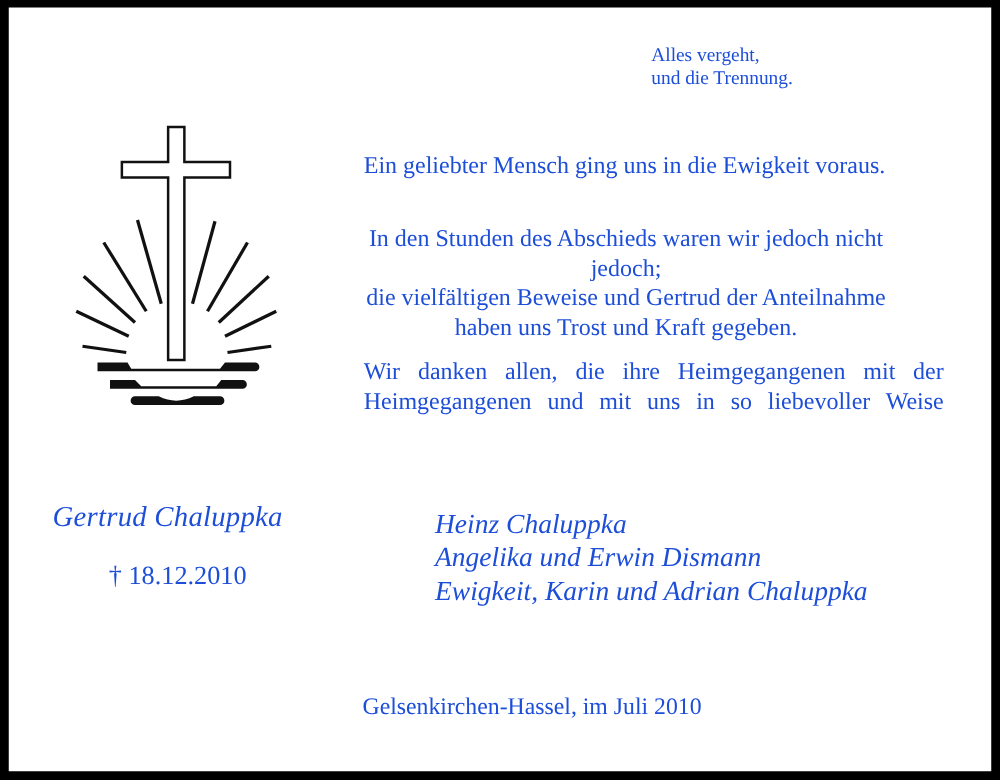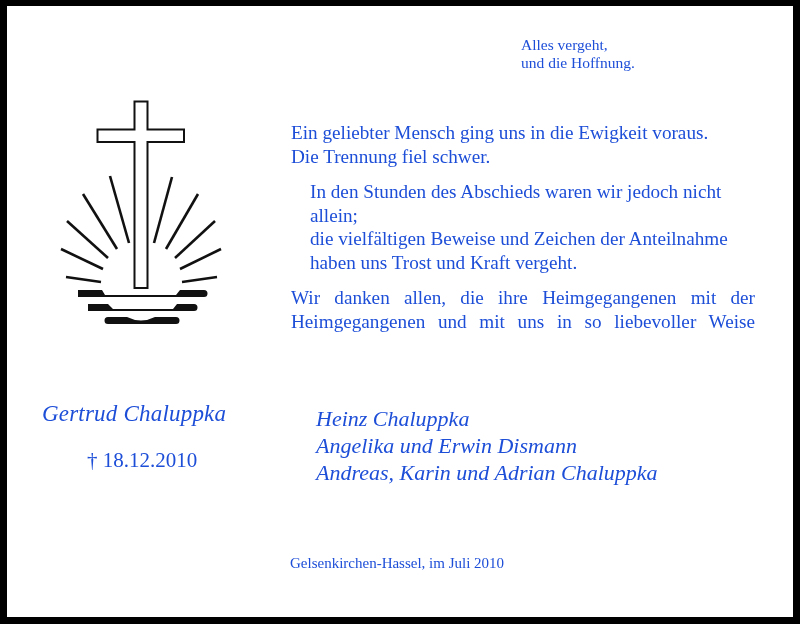--- a/index.html
+++ b/index.html
@@ -14,32 +14,32 @@
     .quote { left: 521px; top: 36px; font-size: 15.5px; line-height: 17.5px; }
     .para { left: 291px; font-size: 19.2px; line-height: 23.5px; }
     .para1 { top: 121px; }
     .para2 { top: 180px; }
     .para3 { top: 286px; }
     .para3 .line { display: block; text-align: justify; text-align-last: justify; width: 464px; }
     .para3 .line.last { text-align-last: left; }
     .line { display: block; }
     .deceased-name { left: 42px; top: 401px; font-size: 23px; font-style: italic; letter-spacing: 0.2px; }
     .death-date { left: 87px; top: 448px; font-size: 21px; }
-    .mourners { left: 316px; top: 405px; font-size: 22px; line-height: 27px; font-style: italic; }
-    .place-date { left: 290px; top: 555px; font-size: 15px; }
+    .mourners { left: 348px; top: 405px; font-size: 22px; line-height: 27px; font-style: italic; }
+    .place-date { left: 290px; top: 555px; font-size: 19px; }
     .emblem { position: absolute; left: 55px; top: 95px; width: 180px; height: 235px; }
   </style>
 </head>
 <body>
 
 <div class="frame"></div>
 
 <div class="abs serif quote">
   <span class="line">Alles vergeht,</span>
-  <span class="line">und die Hoffnung.</span>
+  <span class="line">und die Trennung.</span>
 </div>
 
 <svg class="emblem" viewBox="55 95 180 235" xmlns="http://www.w3.org/2000/svg">
   <g stroke="#111" stroke-width="2.6" stroke-linecap="butt">
     <line x1="110" y1="176" x2="129" y2="243"></line>
     <line x1="83" y1="194" x2="117" y2="249"></line>
     <line x1="67" y1="221" x2="108" y2="258"></line>
     <line x1="61" y1="249" x2="103" y2="269"></line>
     <line x1="66" y1="277" x2="101" y2="282"></line>
     <line x1="172" y1="177" x2="154" y2="243"></line>
@@ -51,37 +51,36 @@
   <path d="M134.5 101.5 H147.5 V129.5 H184 V142 H147.5 V288 H134.5 V142 H97.5 V129.5 H134.5 Z" fill="#fff" stroke="#111" stroke-width="2"></path>
   <g fill="#111" stroke="none">
     <path d="M78 290 H102 L105 295 H176 L180 290 H204 A3.5 3.5 0 0 1 204 297 H78 A3.5 3.5 0 0 1 78 297 Z"></path>
     <path d="M88 304 H108 L113 309 H173 L177 304 H194 A3.5 3.5 0 0 1 194 311 H88 A3.5 3.5 0 0 1 88 311 Z"></path>
     <path d="M108 317 H127 Q141 324 155 317 H176 A3.5 3.5 0 0 1 176 324 H108 A3.5 3.5 0 0 1 108 317 Z"></path>
   </g>
 </svg>
 
 <div class="abs serif para para1">
   <span class="line">Ein geliebter Mensch ging uns in die Ewigkeit voraus.</span>
-  <span class="line">Die Trennung fiel schwer.</span>
 </div>
 
-<div class="abs serif para para2" style="left:310px;">
+<div class="abs serif para para2" style="left:293px;text-align:center;">
   <span class="line">In den Stunden des Abschieds waren wir jedoch nicht</span>
-  <span class="line">allein;</span>
-  <span class="line">die vielfältigen Beweise und Zeichen der Anteilnahme</span>
-  <span class="line">haben uns Trost und Kraft vergeht.</span>
+  <span class="line">jedoch;</span>
+  <span class="line">die vielfältigen Beweise und Gertrud der Anteilnahme</span>
+  <span class="line">haben uns Trost und Kraft gegeben.</span>
 </div>
 
 <div class="abs serif para para3">
   <span class="line">Wir danken allen, die ihre Heimgegangenen mit der</span>
   <span class="line">Heimgegangenen und mit uns in so liebevoller Weise</span>
 </div>
 
 <div class="abs serif deceased-name">Gertrud Chaluppka</div>
 <div class="abs serif death-date">† 18.12.2010</div>
 
 <div class="abs serif mourners">
   <span class="line">Heinz Chaluppka</span>
   <span class="line">Angelika und Erwin Dismann</span>
-  <span class="line">Andreas, Karin und Adrian Chaluppka</span>
+  <span class="line">Ewigkeit, Karin und Adrian Chaluppka</span>
 </div>
 
 <div class="abs serif place-date">Gelsenkirchen-Hassel, im Juli 2010</div>
 
 </body></html>

